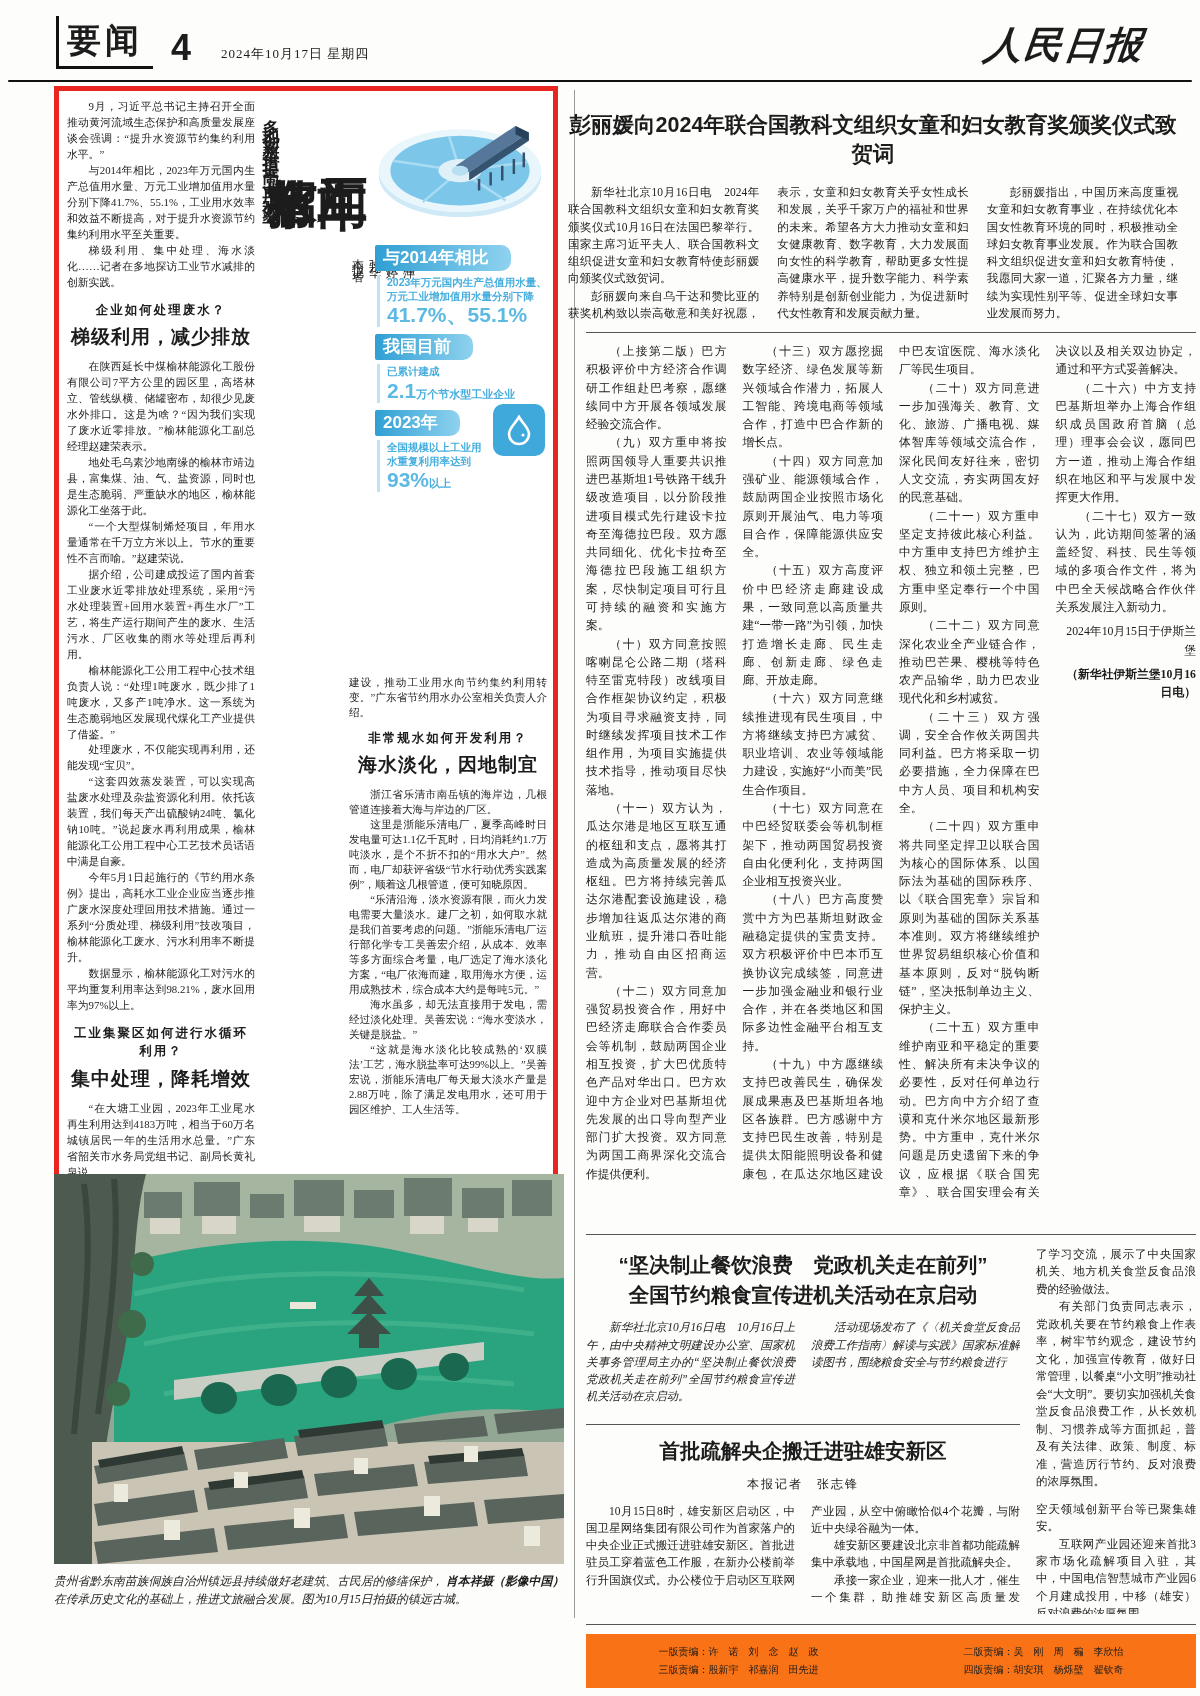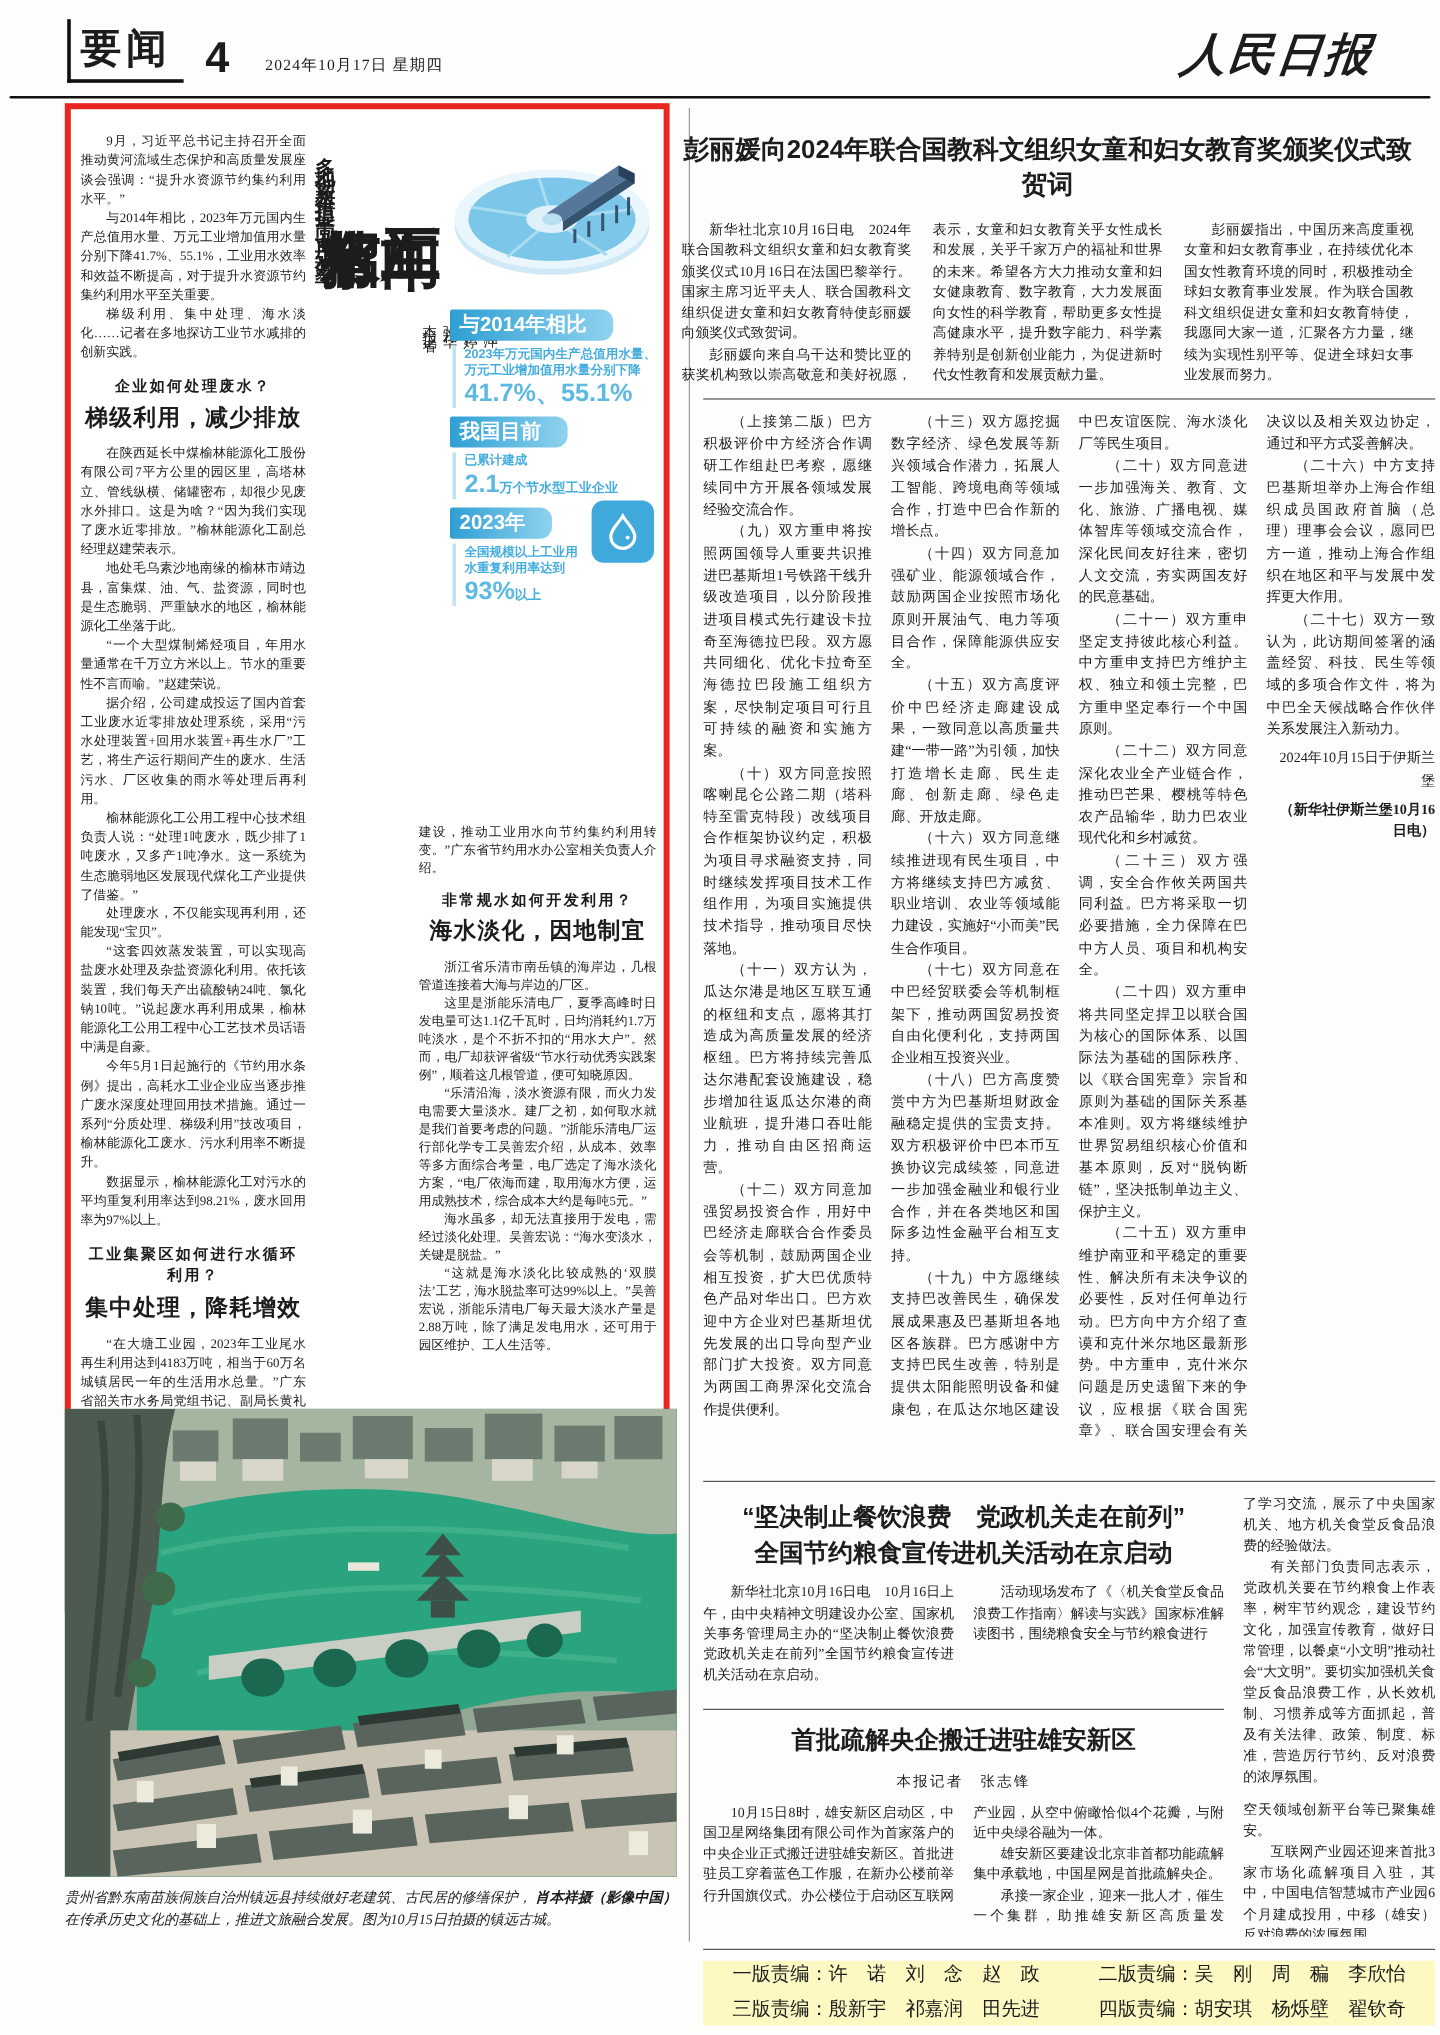--- a/index.html
+++ b/index.html
@@ -13,21 +13,21 @@
   .hdr-num{display:inline-block;font-family:"Liberation Sans",sans-serif;font-weight:bold;font-size:36px;
            vertical-align:bottom;margin-left:14px;}
   .hdr-date{display:inline-block;font-size:13px;margin-left:26px;vertical-align:bottom;padding-bottom:6px;letter-spacing:1px;}
   .masthead{position:absolute;right:0;top:4px;font-size:38px;font-weight:bold;font-style:italic;
             font-family:"Liberation Serif",serif;transform:skewX(-6deg);letter-spacing:2px;}
   #hdr-rule{position:absolute;top:80px;left:8px;width:1184px;height:2px;background:#111;border-radius:2px;}
   .hr{position:absolute;height:1px;background:#555;}
   #vrule{position:absolute;left:574px;top:90px;width:1px;height:1528px;background:#999;}
   
   #lead{position:absolute;left:54px;top:86px;width:504px;height:1258px;border:5px solid #e8251f;
-        background:#fff;box-sizing:border-box;padding:20px 6px 6px 8px;display:flex;}
+        background:#fff;box-sizing:border-box;padding:8px 6px 6px 8px;display:flex;}
   .colA{width:188px;overflow:hidden;font-size:10.8px;line-height:1.48;text-align:justify;}
   .colA p,.colD p{margin:0;text-indent:2em;}
   .q-head{font-size:12.5px;font-weight:bold;text-align:center;letter-spacing:2px;margin:10px 0 4px;
           font-family:"Liberation Serif",serif;}
   .big-head{font-size:19px;font-weight:bold;text-align:center;font-family:"Liberation Sans",sans-serif;
             margin:2px 0 8px;letter-spacing:1px;}
   .colB{width:32px;display:flex;justify-content:center;}
   .kicker{writing-mode:vertical-rl;text-orientation:upright;font-size:17px;font-weight:bold;
           letter-spacing:7px;font-family:"Liberation Sans",sans-serif;height:470px;margin-top:6px;}
   .colC{width:62px;display:flex;justify-content:center;}
@@ -66,30 +66,30 @@
   #statement p{margin:0;text-indent:2em;}
   #statement .tr{text-align:right;text-indent:0;margin-top:6px;}
   #statement .trb{font-weight:bold;}
   
   #food{position:absolute;left:586px;top:1246px;width:434px;}
   .art-hl{font-family:"Liberation Sans",sans-serif;font-weight:bold;font-size:20.5px;text-align:center;
           line-height:1.45;margin:4px 0 10px;}
   .two-col{column-count:2;column-gap:16px;font-size:11.5px;line-height:1.5;text-align:justify;
            overflow:hidden;column-fill:auto;}
   .two-col p{margin:0;text-indent:2em;}
-  #food .two-col{height:112px;}
+  #food .two-col{height:112px;font-style:italic;}
   #xiongan{position:absolute;left:586px;top:1432px;width:434px;}
   .art-by{text-align:center;font-size:12px;margin:2px 0 10px;letter-spacing:2px;}
   #xiongan .two-col{height:118px;}
   #sidecol{position:absolute;left:1036px;top:1246px;width:160px;height:368px;overflow:hidden;
            font-size:11.5px;line-height:1.52;text-align:justify;}
   #sidecol p{margin:0;text-indent:2em;}
   
-  #footbox{position:absolute;left:586px;top:1634px;width:610px;height:54px;background:#fef9c3;
-           display:flex;align-items:center;justify-content:space-around;font-size:16px;}
+  #footbox{position:absolute;left:586px;top:1634px;width:610px;height:54px;background:#f97316;
+           display:flex;align-items:center;justify-content:space-around;font-size:10px;}
   .foot-col{line-height:1.8;}
   
   #photo{position:absolute;left:54px;top:1174px;width:510px;height:390px;overflow:hidden;background:#2f8a6d;}
   #caption{position:absolute;left:54px;top:1572px;width:510px;font-size:11.8px;line-height:1.55;
            font-style:italic;}
   #caption .credit{float:right;font-weight:bold;}
 </style>
 </head>
 <body>
 

